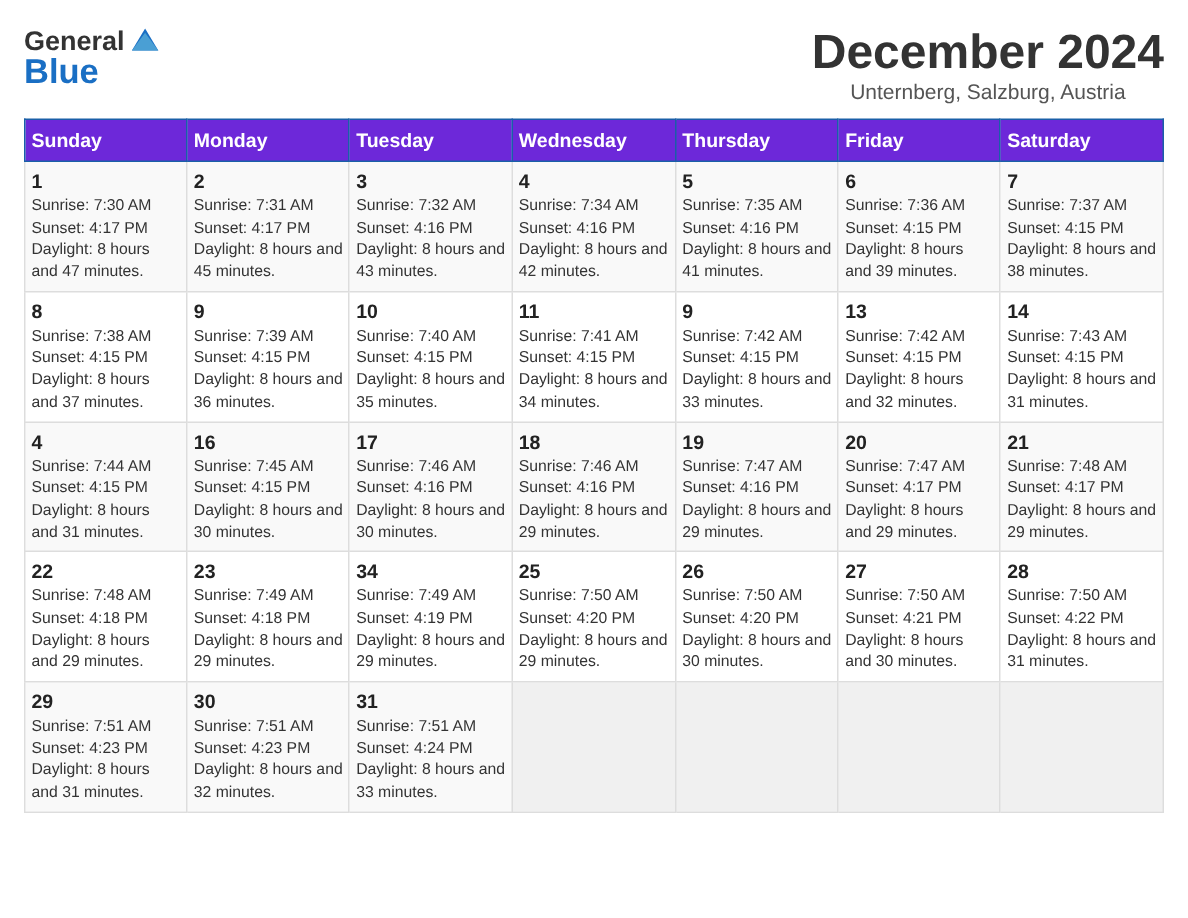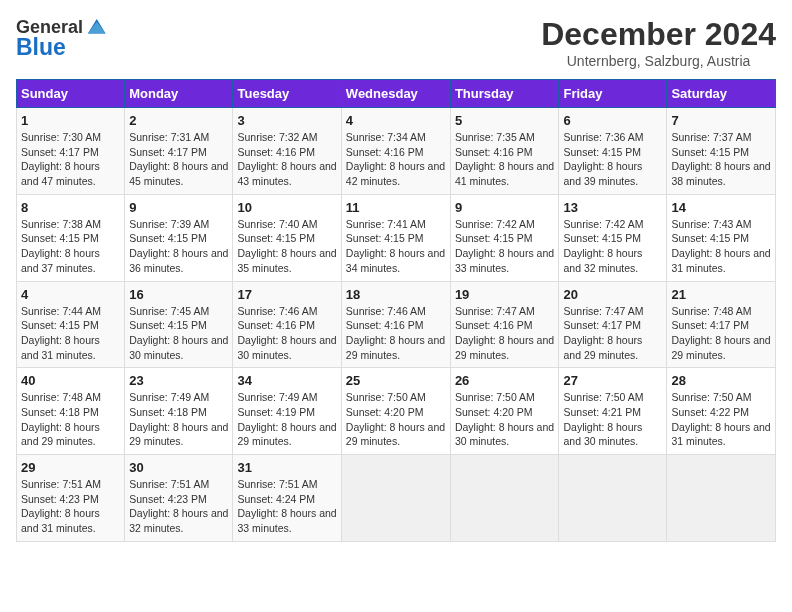--- a/index.html
+++ b/index.html
@@ -210,21 +210,21 @@
           <span class="day-number">20</span>
           <div class="day-info">Sunrise: 7:47 AM<br>Sunset: 4:17 PM<br>Daylight: 8 hours and 29 minutes.</div>
         </td>
         <td>
           <span class="day-number">21</span>
           <div class="day-info">Sunrise: 7:48 AM<br>Sunset: 4:17 PM<br>Daylight: 8 hours and 29 minutes.</div>
         </td>
       </tr>
       <tr>
         <td>
-          <span class="day-number">40</span>
+          <span class="day-number">22</span>
           <div class="day-info">Sunrise: 7:48 AM<br>Sunset: 4:18 PM<br>Daylight: 8 hours and 29 minutes.</div>
         </td>
         <td>
           <span class="day-number">23</span>
           <div class="day-info">Sunrise: 7:49 AM<br>Sunset: 4:18 PM<br>Daylight: 8 hours and 29 minutes.</div>
         </td>
         <td>
           <span class="day-number">34</span>
           <div class="day-info">Sunrise: 7:49 AM<br>Sunset: 4:19 PM<br>Daylight: 8 hours and 29 minutes.</div>
         </td>

